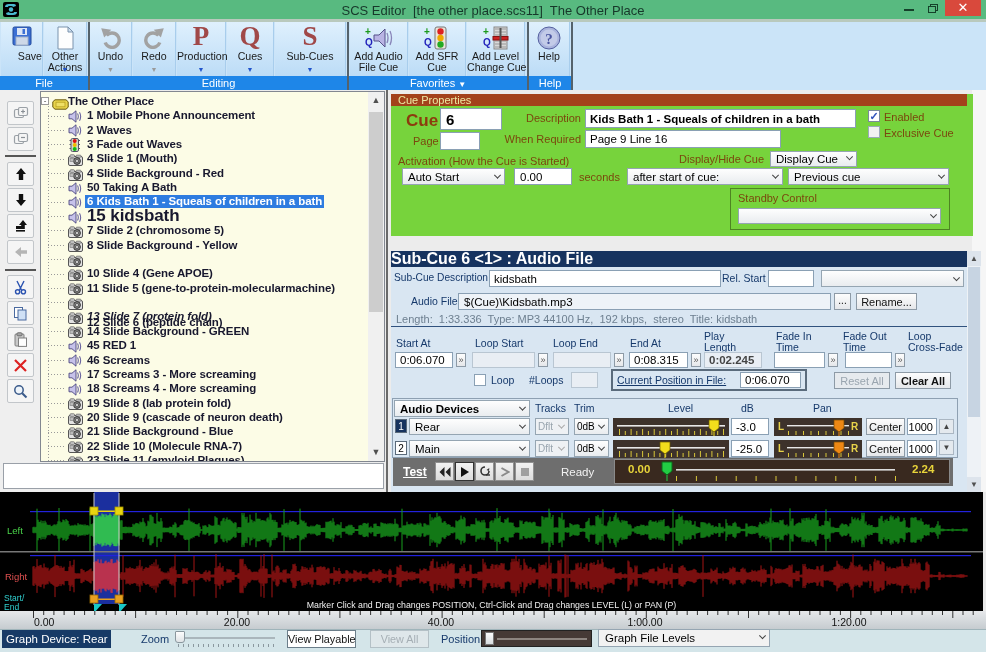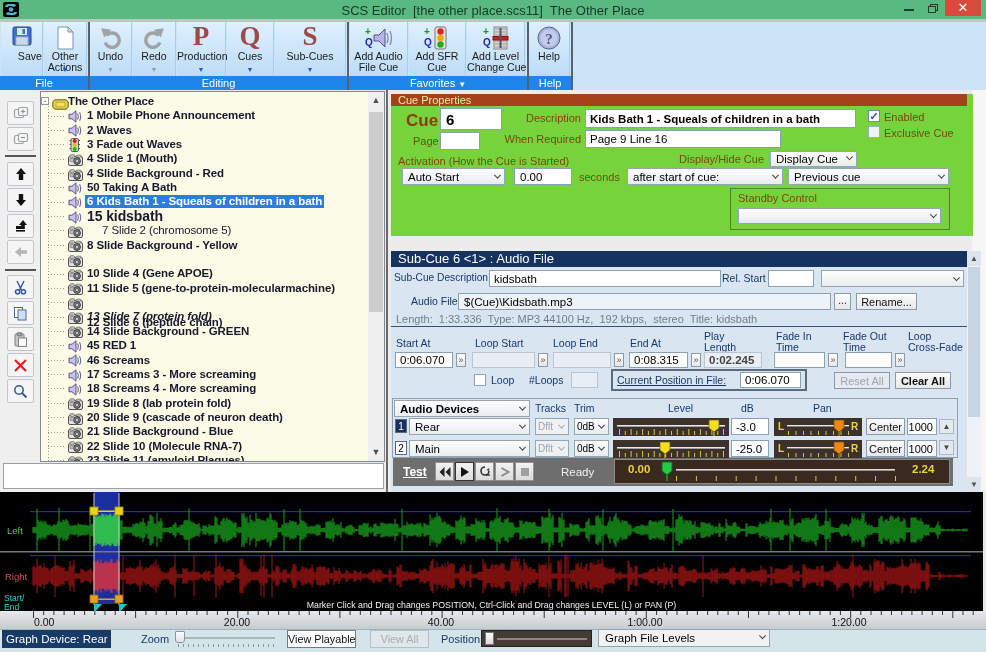--- a/index.html
+++ b/index.html
@@ -296,31 +296,31 @@
     <div style="position:absolute;left:27px;top:103.2px;"><svg width="14" height="13" viewBox="0 0 14 13">
 <polygon points="1,4.2 4,4.2 8,0.8 8,12.2 4,8.8 1,8.8" fill="#c6c2ea" stroke="#4a4580" stroke-width="0.9"></polygon>
 <path d="M9.5 3.5 q1.6 3 0 6 M11.5 2.2 q2.3 4.3 0 8.6" stroke="#6a65a0" fill="none" stroke-width="1.1"></path>
 </svg></div>
     <div style="position:absolute;left:44px;top:103.0px;height:13.36px;line-height:13.36px;background:#2e7ce0;color:#fff;font-size:11.5px;letter-spacing:-0.1px;font-weight:bold;white-space:nowrap;padding:0 2px;">6 Kids Bath 1 - Squeals of children in a bath</div>
     <div style="position:absolute;left:7px;top:124.1px;width:18px;height:1px;background-image:repeating-linear-gradient(90deg,#999 0 1px,transparent 1px 3px);"></div>
     <div style="position:absolute;left:27px;top:117.6px;"><svg width="14" height="13" viewBox="0 0 14 13">
 <polygon points="1,4.2 4,4.2 8,0.8 8,12.2 4,8.8 1,8.8" fill="#c6c2ea" stroke="#4a4580" stroke-width="0.9"></polygon>
 <path d="M9.5 3.5 q1.6 3 0 6 M11.5 2.2 q2.3 4.3 0 8.6" stroke="#6a65a0" fill="none" stroke-width="1.1"></path>
 </svg></div>
-    <div style="position:absolute;left:46px;top:116.9px;height:14.36px;line-height:14.36px;font-size:14px;letter-spacing:-0.1px;font-weight:bold;color:#18182e;white-space:nowrap;">15 kidsbath</div>
+    <div style="position:absolute;left:46px;top:116.9px;height:14.36px;line-height:14.36px;font-size:17px;letter-spacing:-0.1px;font-weight:bold;color:#18182e;white-space:nowrap;">15 kidsbath</div>
     <div style="position:absolute;left:7px;top:138.4px;width:18px;height:1px;background-image:repeating-linear-gradient(90deg,#999 0 1px,transparent 1px 3px);"></div>
     <div style="position:absolute;left:27px;top:131.9px;"><svg width="15" height="12" viewBox="0 0 15 12">
 <rect x="0.5" y="2.5" width="14" height="9" rx="1.5" fill="#e2e2e2" stroke="#555"></rect>
 <rect x="2" y="0.8" width="4.5" height="2.5" rx="0.8" fill="#d2d2d2" stroke="#666" stroke-width="0.8"></rect>
 <rect x="8" y="1.2" width="5" height="2" rx="0.8" fill="#d2d2d2" stroke="#666" stroke-width="0.8"></rect>
 <circle cx="9" cy="7" r="3.4" fill="#888" stroke="#333"></circle>
 <circle cx="9" cy="7" r="1.7" fill="#c8c8c8" stroke="#444" stroke-width="0.7"></circle>
 <rect x="2" y="4.5" width="3.5" height="3" fill="#bbb" stroke="#777" stroke-width="0.6"></rect>
 </svg></div>
-    <div style="position:absolute;left:46px;top:131.2px;height:14.36px;line-height:14.36px;font-size:11.5px;letter-spacing:-0.1px;font-weight:normal;color:#18182e;white-space:nowrap;margin-left:15px;">7 Slide 2 (chromosome 5)</div>
+    <div style="position:absolute;left:46px;top:131.2px;height:14.36px;line-height:14.36px;font-size:11.5px;letter-spacing:-0.1px;font-weight:bold;color:#18182e;white-space:nowrap;">7 Slide 2 (chromosome 5)</div>
     <div style="position:absolute;left:7px;top:152.8px;width:18px;height:1px;background-image:repeating-linear-gradient(90deg,#999 0 1px,transparent 1px 3px);"></div>
     <div style="position:absolute;left:27px;top:146.3px;"><svg width="15" height="12" viewBox="0 0 15 12">
 <rect x="0.5" y="2.5" width="14" height="9" rx="1.5" fill="#e2e2e2" stroke="#555"></rect>
 <rect x="2" y="0.8" width="4.5" height="2.5" rx="0.8" fill="#d2d2d2" stroke="#666" stroke-width="0.8"></rect>
 <rect x="8" y="1.2" width="5" height="2" rx="0.8" fill="#d2d2d2" stroke="#666" stroke-width="0.8"></rect>
 <circle cx="9" cy="7" r="3.4" fill="#888" stroke="#333"></circle>
 <circle cx="9" cy="7" r="1.7" fill="#c8c8c8" stroke="#444" stroke-width="0.7"></circle>
 <rect x="2" y="4.5" width="3.5" height="3" fill="#bbb" stroke="#777" stroke-width="0.6"></rect>
 </svg></div>
     <div style="position:absolute;left:46px;top:145.6px;height:14.36px;line-height:14.36px;font-size:11.5px;letter-spacing:-0.1px;font-weight:bold;color:#18182e;white-space:nowrap;">8 Slide Background - Yellow</div>
@@ -488,21 +488,21 @@
 <div class="dd" style="left:788px;top:168px;width:161px;height:17px;font-size:11.5px;line-height:16px;padding-left:5px;">Previous cue<span class="ar"><span class="chev"></span></span></div>
 <div class="redlab" style="left:664px;top:153px;width:100px;text-align:right;">Display/Hide Cue</div>
 <div class="dd" style="left:770px;top:151px;width:87px;height:16px;font-size:11.5px;line-height:15px;padding-left:5px;">Display Cue<span class="ar"><span class="chev"></span></span></div>
 <div class="abs" style="left:730px;top:188px;width:220px;height:42px;border:1px solid #4e8422;"></div>
 <div class="redlab" style="left:738px;top:192px;">Standby Control</div>
 <div class="dd" style="left:738px;top:208px;width:203px;height:16px;">
     <span class="ar"><span class="chev"></span></span>
   </div>
 
 <div class="abs" style="left:391px;top:251px;width:576px;height:241px;background:#d9e6f2;"></div>
-<div class="abs" style="left:391px;top:251px;width:576px;height:16px;background:#16335f;color:#fff;font-size:13px;font-weight:normal;line-height:16px;padding-left:7px;">Sub-Cue 6 &lt;1&gt; : Audio File</div>
+<div class="abs" style="left:391px;top:251px;width:576px;height:16px;background:#16335f;color:#fff;font-size:16px;font-weight:bold;line-height:16px;padding-left:0;">Sub-Cue 6 &lt;1&gt; : Audio File</div>
 <div class="navylab" style="left:394px;top:273px;font-size:10.2px;">Sub-Cue Description</div>
 <input class="inp" style="left: 489px; top: 270px; width: 232px; height: 17px; font-size: 11.5px; padding-left: 4px;" value="kidsbath">
 <div class="navylab" style="left:722px;top:273px;">Rel. Start</div>
 <input class="inp" style="left: 768px; top: 270px; width: 46px; height: 17px;" value="">
 <div class="dd" style="left:821px;top:270px;width:143px;height:17px;">
     <span class="ar"><span class="chev"></span></span>
   </div>
 <div class="navylab" style="left:411px;top:296px;">Audio File</div>
 <input class="inp" style="left: 458px; top: 293px; width: 373px; height: 17px; font-size: 11.5px; padding-left: 5px; background: rgb(238, 243, 248);" value="$(Cue)\Kidsbath.mp3">
 <div class="btn" style="left:834px;top:293px;width:17px;height:17px;font-size:10px;line-height:14px;">...</div>

